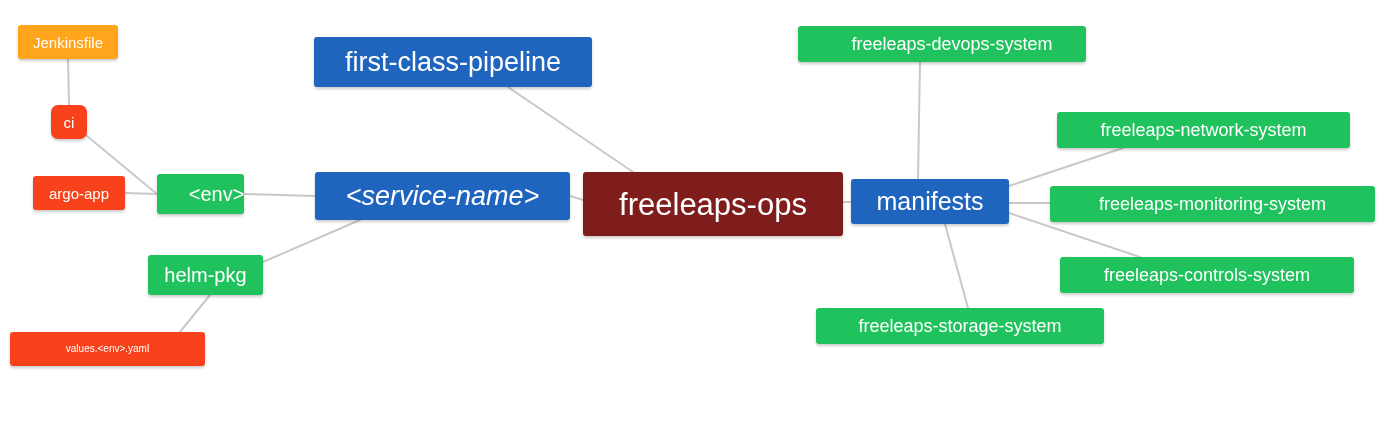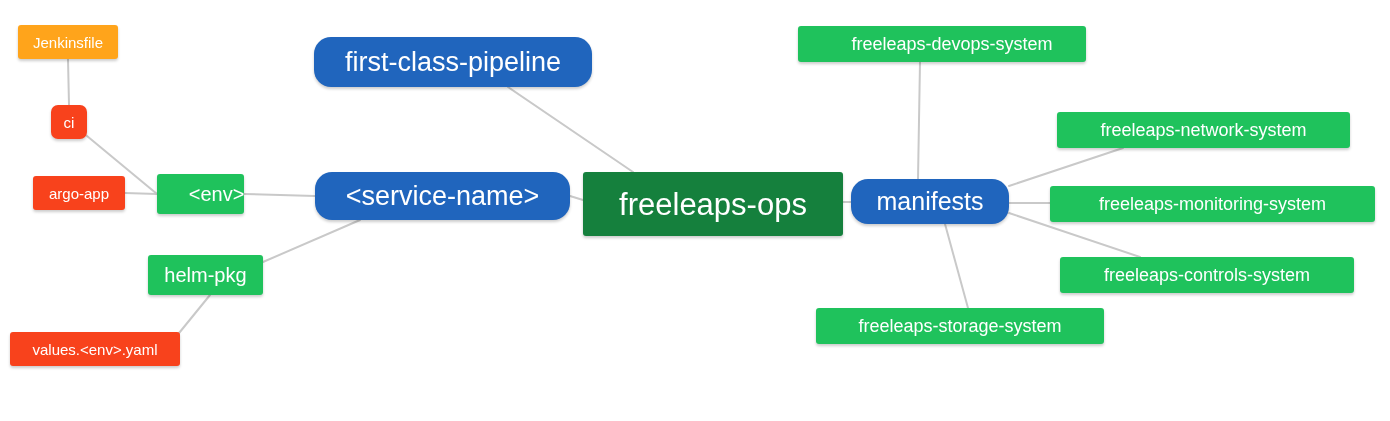--- a/index.html
+++ b/index.html
@@ -20,22 +20,22 @@
     align-items:center;
     justify-content:center;
     box-sizing:border-box;
     color:#ffffff;
     border-radius:3px;
     white-space:nowrap;
     line-height:1;
     box-shadow:0 2px 3px rgba(0,0,0,0.20);
     -webkit-font-smoothing:antialiased;
   }
-  .n-root   { background:#15803d; }
-  .n-blue   { background:#2065bd;border-radius:17px; }
+  .n-root   { background:#7f1d1d; }
+  .n-blue   { background:#2065bd; }
   .n-green  { background:#1fc25c; }
   .n-red    { background:#f8421c; }
   .n-orange { background:#ffa41b; }
 </style>
 </head>
 <body>
 
 <div id="canvas">
   <svg id="edges" viewBox="0 0 1390 421" preserveAspectRatio="none">
       <line x1="68" y1="59" x2="69" y2="105" stroke="#c9c9c9" stroke-width="2" stroke-linecap="round"></line>
@@ -62,27 +62,27 @@
       </div>
       <div class="node n-red" style="left: 33px; top: 176px; width: 92px; height: 34px; font-size: 15px;">
         <span>argo-app</span>
       </div>
       <div class="node n-green" style="left: 157px; top: 174px; width: 87px; height: 40px; font-size: 20px; padding-left: 32px;">
         <span>&lt;env&gt;</span>
       </div>
       <div class="node n-green" style="left: 148px; top: 255px; width: 115px; height: 40px; font-size: 20px;">
         <span>helm-pkg</span>
       </div>
-      <div class="node n-red" style="left: 10px; top: 332px; width: 170px; height: 34px; font-size: 15px;">
+      <div class="node n-red" style="left: 10px; top: 332px; width: 195px; height: 34px; font-size: 10px;">
         <span>values.&lt;env&gt;.yaml</span>
       </div>
       <div class="node n-blue" style="left: 314px; top: 37px; width: 278px; height: 50px; font-size: 27px;">
         <span>first-class-pipeline</span>
       </div>
-      <div class="node n-blue" style="left: 315px; top: 172px; width: 255px; height: 48px; font-size: 27px;">
+      <div class="node n-blue" style="left: 315px; top: 172px; width: 255px; height: 48px; font-size: 27px; font-style: italic;">
         <span>&lt;service-name&gt;</span>
       </div>
       <div class="node n-root" style="left: 583px; top: 172px; width: 260px; height: 64px; font-size: 31px;">
         <span>freeleaps-ops</span>
       </div>
       <div class="node n-blue" style="left: 851px; top: 179px; width: 158px; height: 45px; font-size: 25px;">
         <span>manifests</span>
       </div>
       <div class="node n-green" style="left: 798px; top: 26px; width: 288px; height: 36px; font-size: 18px; padding-left: 20px;">
         <span>freeleaps-devops-system</span>

